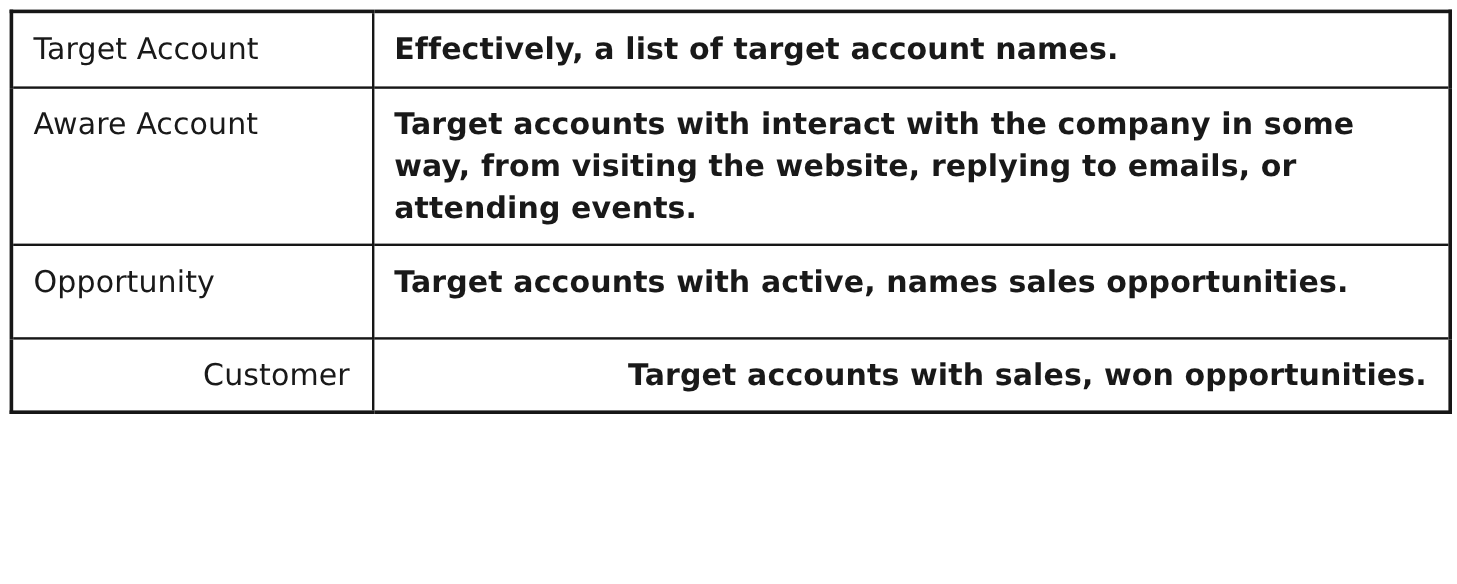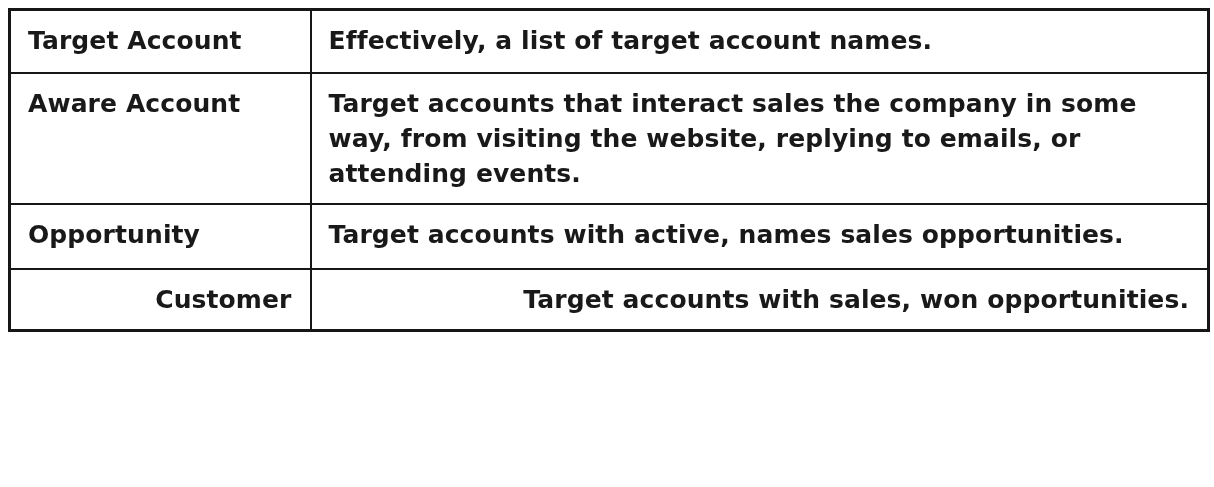--- a/index.html
+++ b/index.html
@@ -39,52 +39,52 @@
   }
   table.def-table tr td:first-child { border-left-width: 3px; }
   table.def-table tr td:last-child  { border-right-width: 3px; }
   table.def-table tr:first-child td { border-top-width: 3px; }
   table.def-table tr:last-child td  { border-bottom-width: 3px; text-align: right; }
 
   col.col-term { width: 301px; }
   col.col-def  { width: 898px; }
 
   td.term-cell {
-    font-weight: 700;
+    font-weight: 400;
     padding-left: 17px;
     padding-right: 10px;
   }
   td.def-cell {
     font-weight: 700;
     padding-left: 20px;
     padding-right: 22px;
   }
   tr.row-0 { height: 63px;  }
   tr.row-1 { height: 130px; }
   tr.row-2 { height: 138px; }
-  tr.row-3 { height: 65px;  }
+  tr.row-3 { height: 78px;  }
   tr.row-4 { height: 60px;  }
 </style>
 </head>
 <body>
 
 <div class="table-wrap">
   <table class="def-table">
     <colgroup>
       <col class="col-term">
       <col class="col-def">
     </colgroup>
     <tbody>
       <tr class="row-0">
         <td class="term-cell">Target Account</td>
         <td class="def-cell">Effectively, a list of target account names.</td>
       </tr>
       <tr class="row-1">
         <td class="term-cell">Aware Account</td>
-        <td class="def-cell">Target accounts that interact sales the company in some way, from visiting the website, replying to emails, or attending events.</td>
+        <td class="def-cell">Target accounts with interact with the company in some way, from visiting the website, replying to emails, or attending events.</td>
       </tr>
       <tr class="row-3">
         <td class="term-cell">Opportunity</td>
         <td class="def-cell">Target accounts with active, names sales opportunities.</td>
       </tr>
       <tr class="row-4">
         <td class="term-cell">Customer</td>
         <td class="def-cell">Target accounts with sales, won opportunities.</td>
       </tr>
     </tbody>

